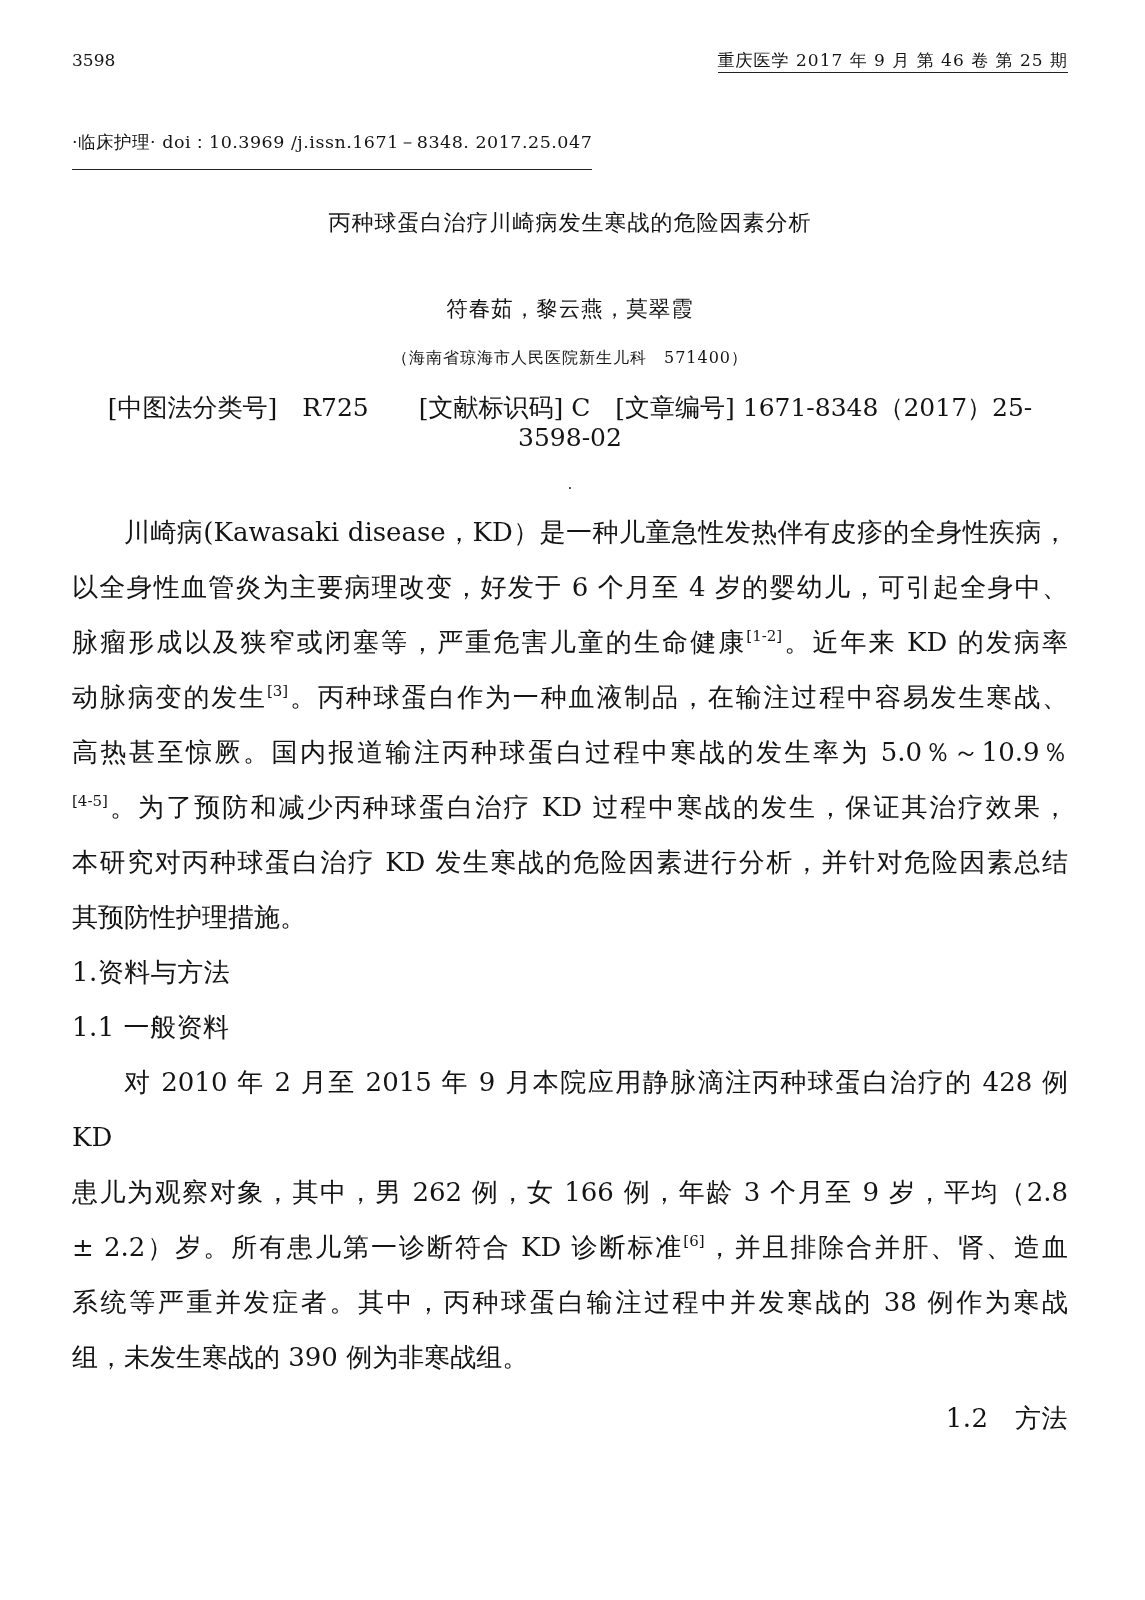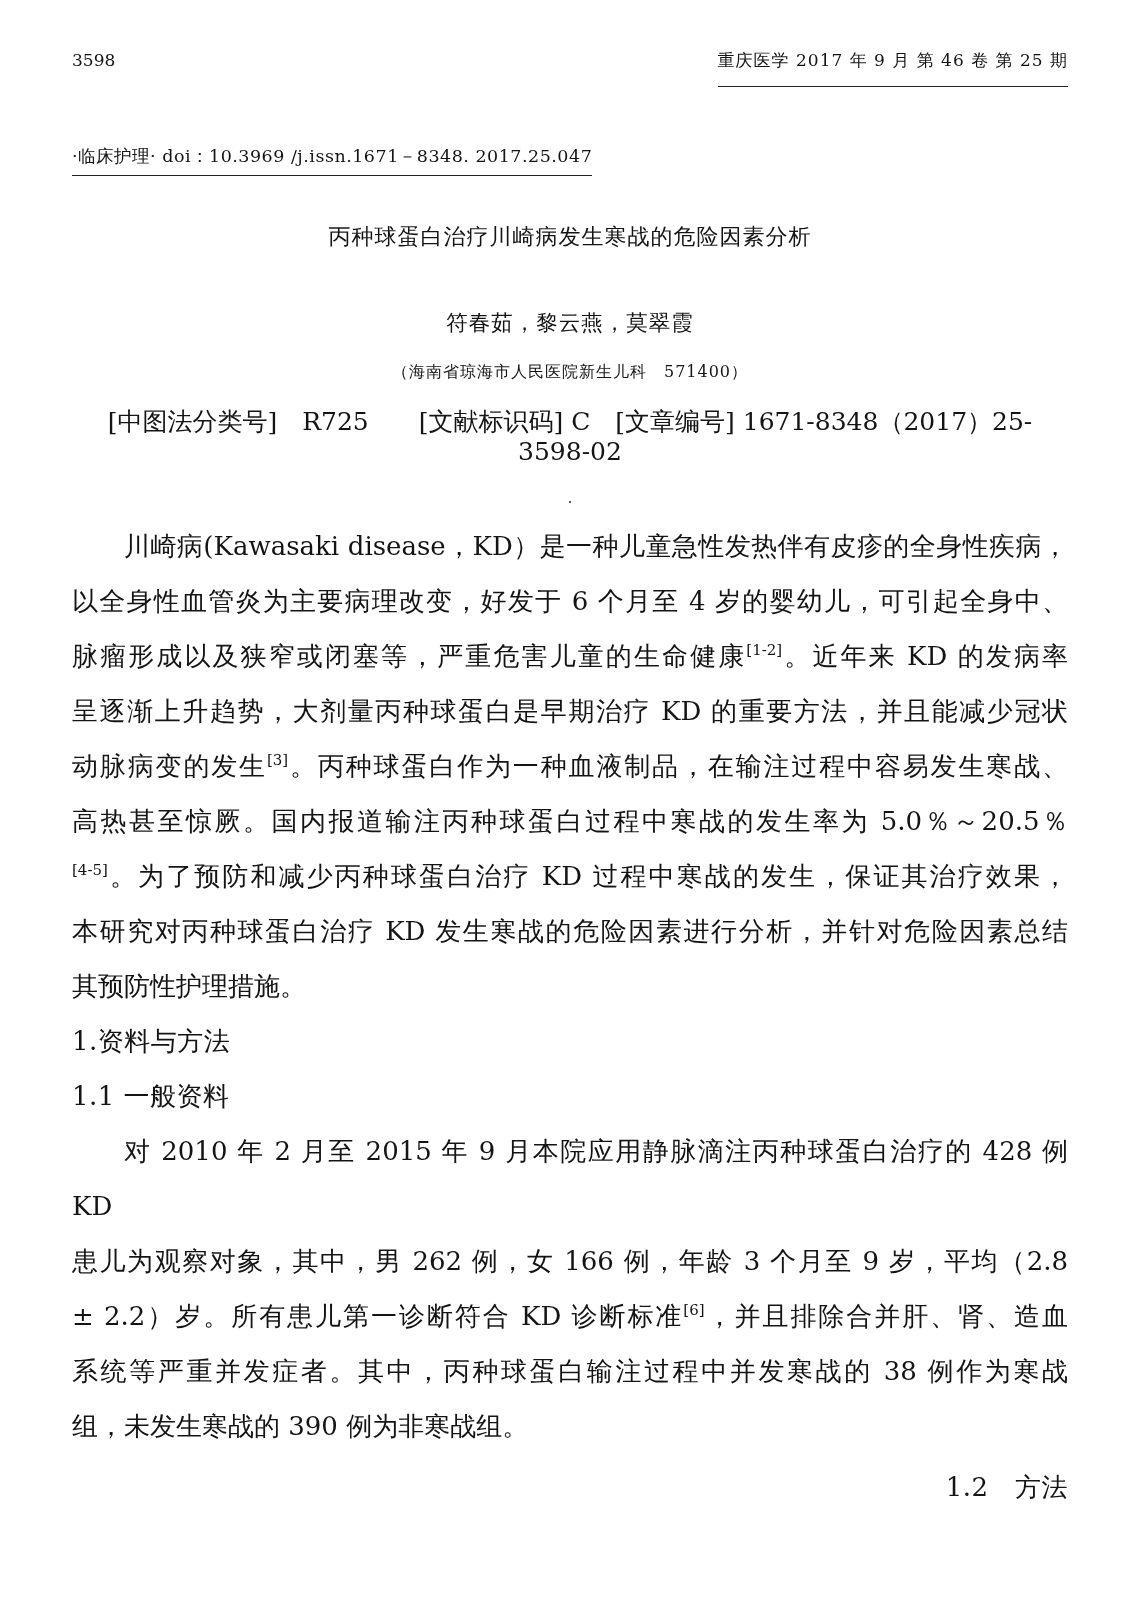--- a/index.html
+++ b/index.html
@@ -23,32 +23,32 @@
   
   .header-row {
     display: flex;
     justify-content: space-between;
     align-items: baseline;
     font-size: 17px;
     line-height: 24px;
   }
   .journal-info {
     border-bottom: 1.5px solid #222;
-    padding-bottom: 14px;
+    padding-bottom: 0;
     letter-spacing: 1px;
   }
   
   .doi-row {
     margin-top: 56px;
     font-size: 17.5px;
     line-height: 26px;
   }
   .doi-row .underlined {
     border-bottom: 1.5px solid #222;
-    padding-bottom: 9px;
+    padding-bottom: 17px;
     letter-spacing: 0.5px;
   }
   
   .article-title {
     margin-top: 46px;
     text-align: center;
     font-size: 22px;
     line-height: 44px;
     font-weight: 400;
     letter-spacing: 1px;
@@ -131,23 +131,22 @@
   <div class="affiliation">（海南省琼海市人民医院新生儿科　571400）</div>
 
   <div class="classification">[中图法分类号]　R725　　[文献标识码] C　[文章编号] 1671-8348（2017）25-3598-02</div>
 
   <div class="separator-dot">.</div>
 
   <main class="body-text">
       <div class="line indent justify"><span>川崎病(Kawasaki disease，KD）是一种儿童急性发热伴有皮疹的全身性疾病，</span></div>
       <div class="line justify"><span>以全身性血管炎为主要病理改变，好发于 6 个月至 4 岁的婴幼儿，可引起全身中、</span></div>
       <div class="line justify"><span>脉瘤形成以及狭窄或闭塞等，严重危害儿童的生命健康</span><sup>[1-2]</sup><span>。近年来 KD 的发病率</span></div>
-      <div class="line justify"><span>呈逐渐上升趋势，大剂量丙种球蛋白是早期治疗 KD 的重要方法，并且能减少冠状</span></div>
       <div class="line justify"><span>动脉病变的发生</span><sup>[3]</sup><span>。丙种球蛋白作为一种血液制品，在输注过程中容易发生寒战、</span></div>
-      <div class="line justify"><span>高热甚至惊厥。国内报道输注丙种球蛋白过程中寒战的发生率为 5.0％～20.5％</span></div>
+      <div class="line justify"><span>高热甚至惊厥。国内报道输注丙种球蛋白过程中寒战的发生率为 5.0％～10.9％</span></div>
       <div class="line justify"><sup>[4-5]</sup><span>。为了预防和减少丙种球蛋白治疗 KD 过程中寒战的发生，保证其治疗效果，</span></div>
       <div class="line justify"><span>本研究对丙种球蛋白治疗 KD 发生寒战的危险因素进行分析，并针对危险因素总结</span></div>
       <div class="line"><span>其预防性护理措施。</span></div>
       <div class="line heading"><span>1.资料与方法</span></div>
       <div class="line heading"><span>1.1 一般资料</span></div>
       <div class="line indent justify"><span>对 2010 年 2 月至 2015 年 9 月本院应用静脉滴注丙种球蛋白治疗的 428 例 KD</span></div>
       <div class="line justify"><span>患儿为观察对象，其中，男 262 例，女 166 例，年龄 3 个月至 9 岁，平均（2.8</span></div>
       <div class="line justify"><span>± 2.2）岁。所有患儿第一诊断符合 KD 诊断标准</span><sup>[6]</sup><span>，并且排除合并肝、肾、造血</span></div>
       <div class="line justify"><span>系统等严重并发症者。其中，丙种球蛋白输注过程中并发寒战的 38 例作为寒战</span></div>
       <div class="line"><span>组，未发生寒战的 390 例为非寒战组。</span></div>

